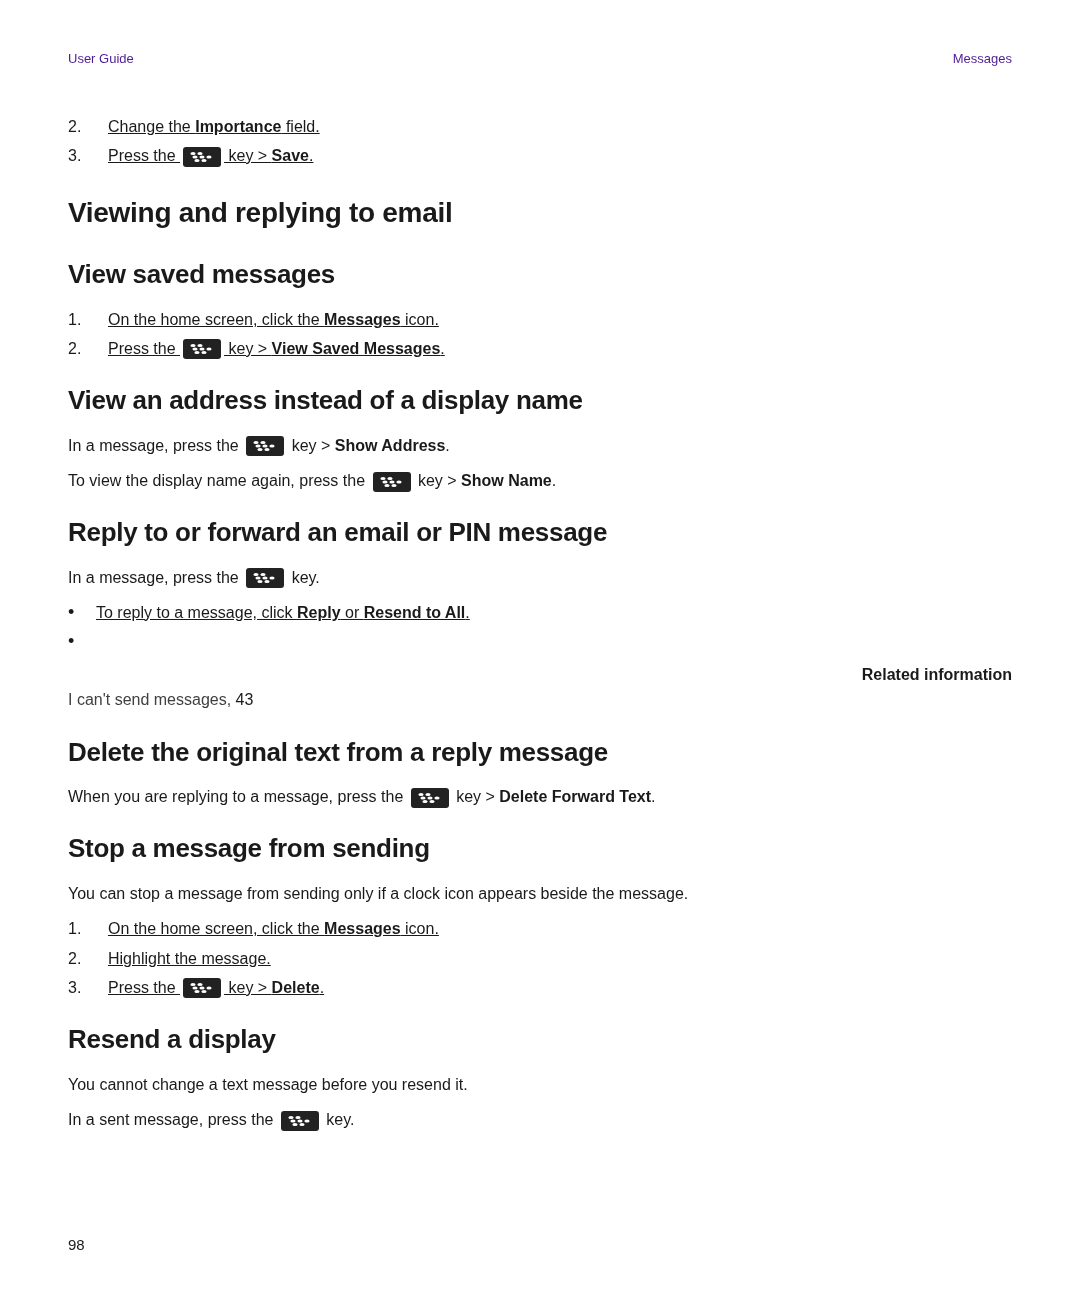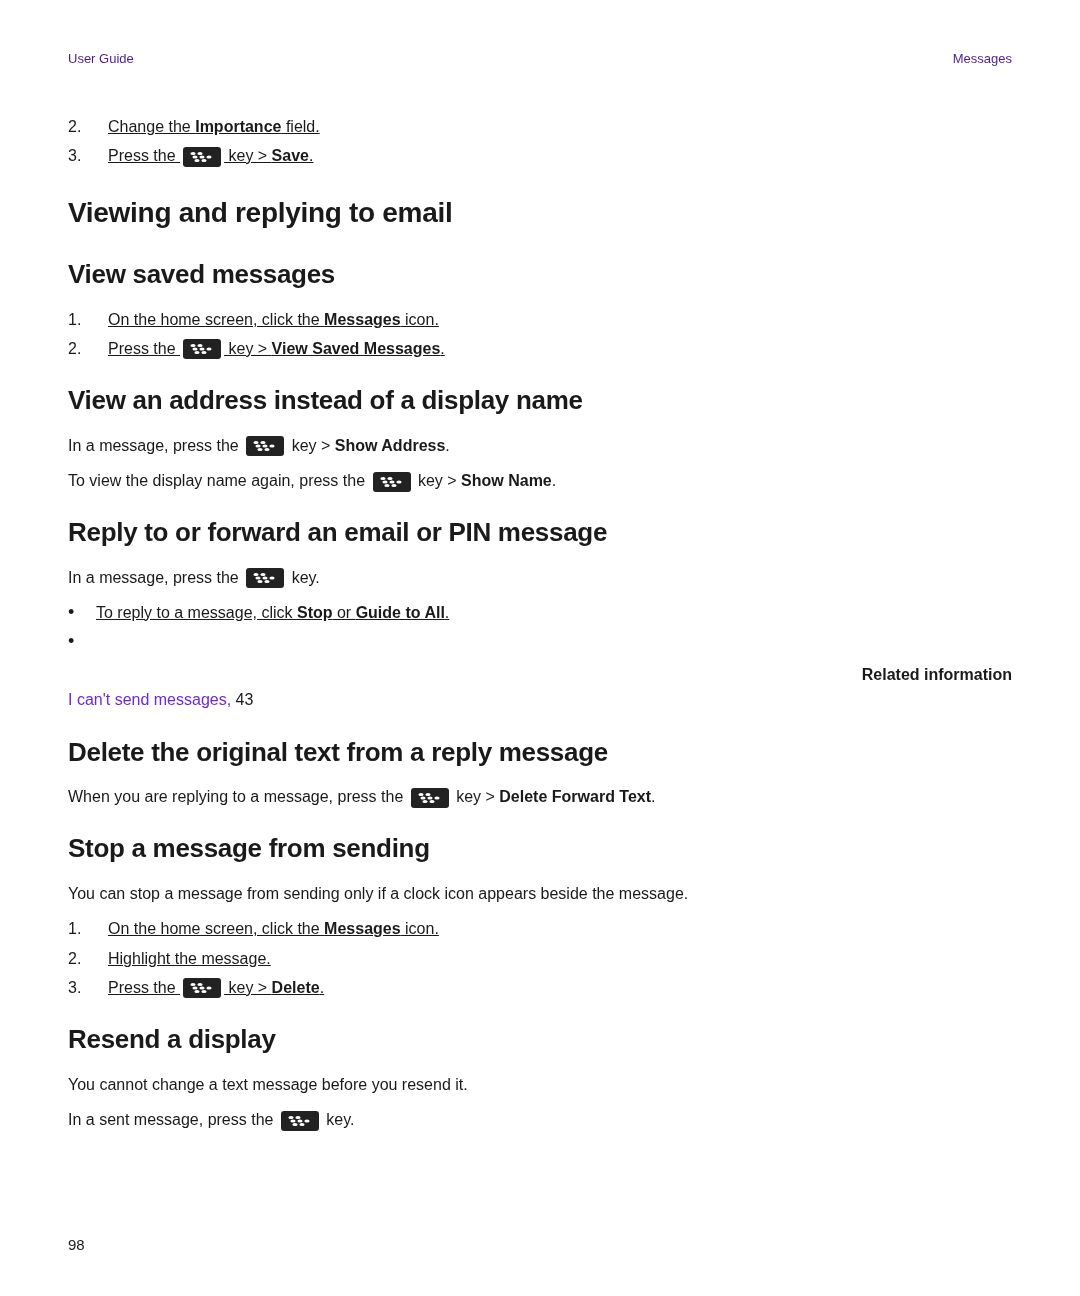--- a/index.html
+++ b/index.html
@@ -53,21 +53,21 @@
   }
   .ul-row .bullet::before {
     content: "•";
     font-size: 18px;
     line-height: 1;
     display: inline-block;
   }
   .ul { margin-top: 6px; margin-bottom: 10px; }
   .line { display: inline; text-decoration: underline; }
   .bold { font-weight: 700; }
-  .link { color: #6d28d9; text-align: right; }
+  .link { color: #404040; text-align: right; }
   .bb-key {
     display: inline-block;
     vertical-align: middle;
     margin: 0 3px;
   }
   .bb-key svg { display: block; }
   .page-num {
     position: absolute;
     left: 68px;
     bottom: 40px;
@@ -167,21 +167,21 @@
           <ellipse cx="12" cy="10" rx="2.6" ry="1.6"></ellipse>
           <ellipse cx="19" cy="10" rx="2.6" ry="1.6"></ellipse>
           <ellipse cx="26" cy="10" rx="2.6" ry="1.6"></ellipse>
           <ellipse cx="14" cy="13.5" rx="2.6" ry="1.6"></ellipse>
           <ellipse cx="21" cy="13.5" rx="2.6" ry="1.6"></ellipse>
         </g>
       </svg></span> key.</p>
 <div class="ul">
   <div class="ul-row">
     <span class="bullet"></span>
-    <span class="line">To reply to a message, click <span class="bold">Stop</span> or <span class="bold">Guide to All</span>.</span>
+    <span class="line">To reply to a message, click <span class="bold">Reply</span> or <span class="bold">Resend to All</span>.</span>
   </div>
   <div class="ul-row">
     <span class="bullet"></span>
   </div>
 </div>
 
 <div class="rel-info">
   <div class="title">Related information</div>
   <div class="rel-link-row">
     <span class="link">I can't send messages,</span><span> 43</span>

